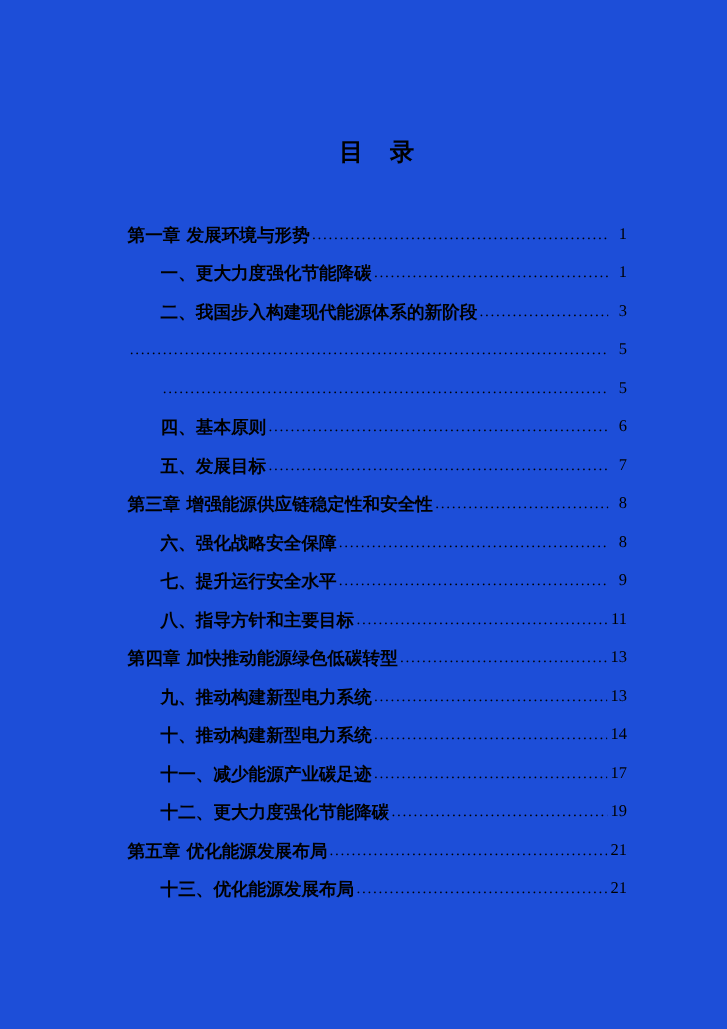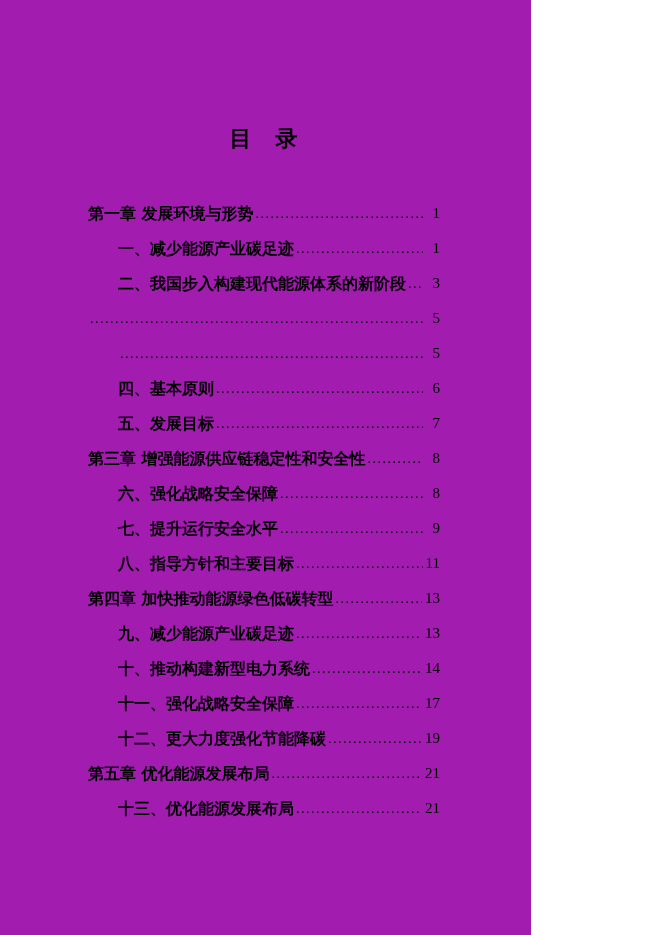--- a/index.html
+++ b/index.html
@@ -9,24 +9,24 @@
   }
   body {
     width: 661px;
     height: 935px;
     overflow: hidden;
     color: #000000;
     font-family: "Liberation Serif", serif;
   }
   .page {
     box-sizing: border-box;
-    width: 531px;
+    width: 661px;
     height: 935px;
-    padding: 125px 91px 0 88px;
-    background: #a21caf;
+    padding: 125px 91px 0 116px;
+    background: #1d4ed8;
   }
   .doc-title {
     margin: 0;
     text-align: center;
     font-size: 22px;
     line-height: 28px;
     font-weight: bold;
     letter-spacing: 1px;
     font-family: "DejaVu Sans", "Liberation Sans", sans-serif;
   }
@@ -80,21 +80,21 @@
 <div class="page">
   <h1 class="doc-title">目　录</h1>
   <div class="toc" id="toc-list">
   <div class="toc-line chapter">
     <span class="toc-label">第一章 发展环境与形势</span>
     <span class="toc-leader"></span>
     <span class="toc-page">1</span>
   </div>
 
   <div class="toc-line item">
-    <span class="toc-label">一、减少能源产业碳足迹</span>
+    <span class="toc-label">一、更大力度强化节能降碳</span>
     <span class="toc-leader"></span>
     <span class="toc-page">1</span>
   </div>
 
   <div class="toc-line item">
     <span class="toc-label">二、我国步入构建现代能源体系的新阶段</span>
     <span class="toc-leader"></span>
     <span class="toc-page">3</span>
   </div>
 
@@ -144,33 +144,33 @@
     <span class="toc-page">11</span>
   </div>
 
   <div class="toc-line chapter">
     <span class="toc-label">第四章 加快推动能源绿色低碳转型</span>
     <span class="toc-leader"></span>
     <span class="toc-page">13</span>
   </div>
 
   <div class="toc-line item">
-    <span class="toc-label">九、减少能源产业碳足迹</span>
+    <span class="toc-label">九、推动构建新型电力系统</span>
     <span class="toc-leader"></span>
     <span class="toc-page">13</span>
   </div>
 
   <div class="toc-line item">
     <span class="toc-label">十、推动构建新型电力系统</span>
     <span class="toc-leader"></span>
     <span class="toc-page">14</span>
   </div>
 
   <div class="toc-line item">
-    <span class="toc-label">十一、强化战略安全保障</span>
+    <span class="toc-label">十一、减少能源产业碳足迹</span>
     <span class="toc-leader"></span>
     <span class="toc-page">17</span>
   </div>
 
   <div class="toc-line item">
     <span class="toc-label">十二、更大力度强化节能降碳</span>
     <span class="toc-leader"></span>
     <span class="toc-page">19</span>
   </div>
 

